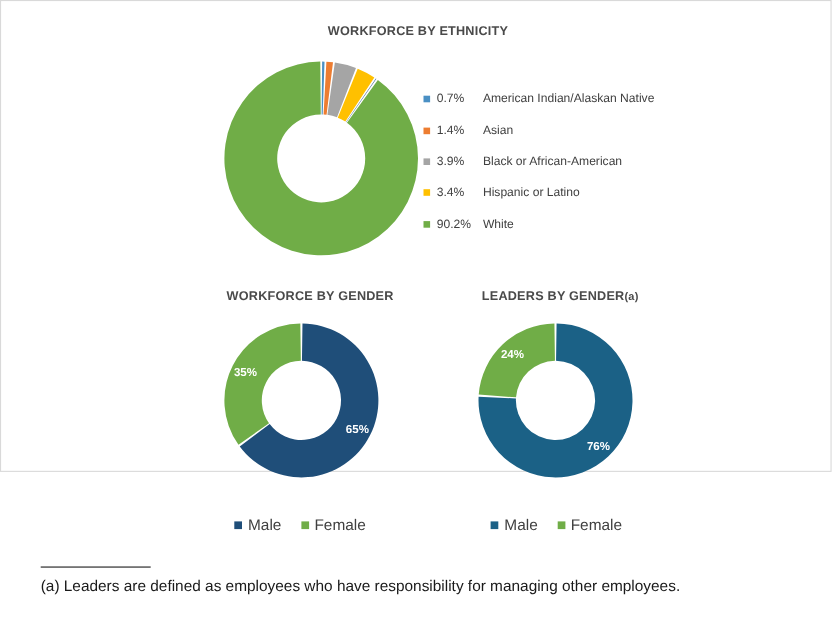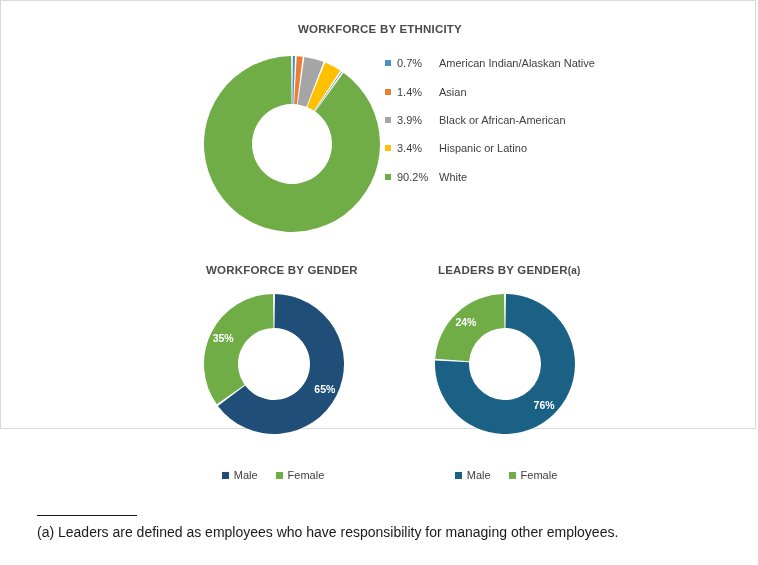--- a/index.html
+++ b/index.html
@@ -43,21 +43,21 @@
   .slice-label {
     font-family: "Liberation Sans", sans-serif;
     font-size: 10.5px;
     font-weight: bold;
     fill: #ffffff;
   }
 
   
   #legend-ethnicity {
     position: absolute;
-    left: 384px; top: 48px;
+    left: 384px; top: 75px;
     width: 330px;
   }
   .leg-row {
     display: flex;
     align-items: center;
     height: 28.4px;
   }
   .leg-swatch {
     width: 6px; height: 6px;
     flex: 0 0 6px;
@@ -87,21 +87,21 @@
   }
   #legend-wf-gender { left: 172px; top: 468px; }
   #legend-ld-gender { left: 405px; top: 468px; }
   .glg-item { display: flex; align-items: center; }
   .glg-swatch {
     width: 7px; height: 7px;
     margin-right: 5px;
     flex: 0 0 7px;
   }
   .glg-label {
-    font-size: 11px;
+    font-size: 14px;
     color: #404040;
     white-space: nowrap;
   }
 
   
   #footnote-rule {
     position: absolute;
     left: 36px; top: 514px;
     width: 100px; height: 0;
     border-top: 1.3px solid #1a1a1a;

